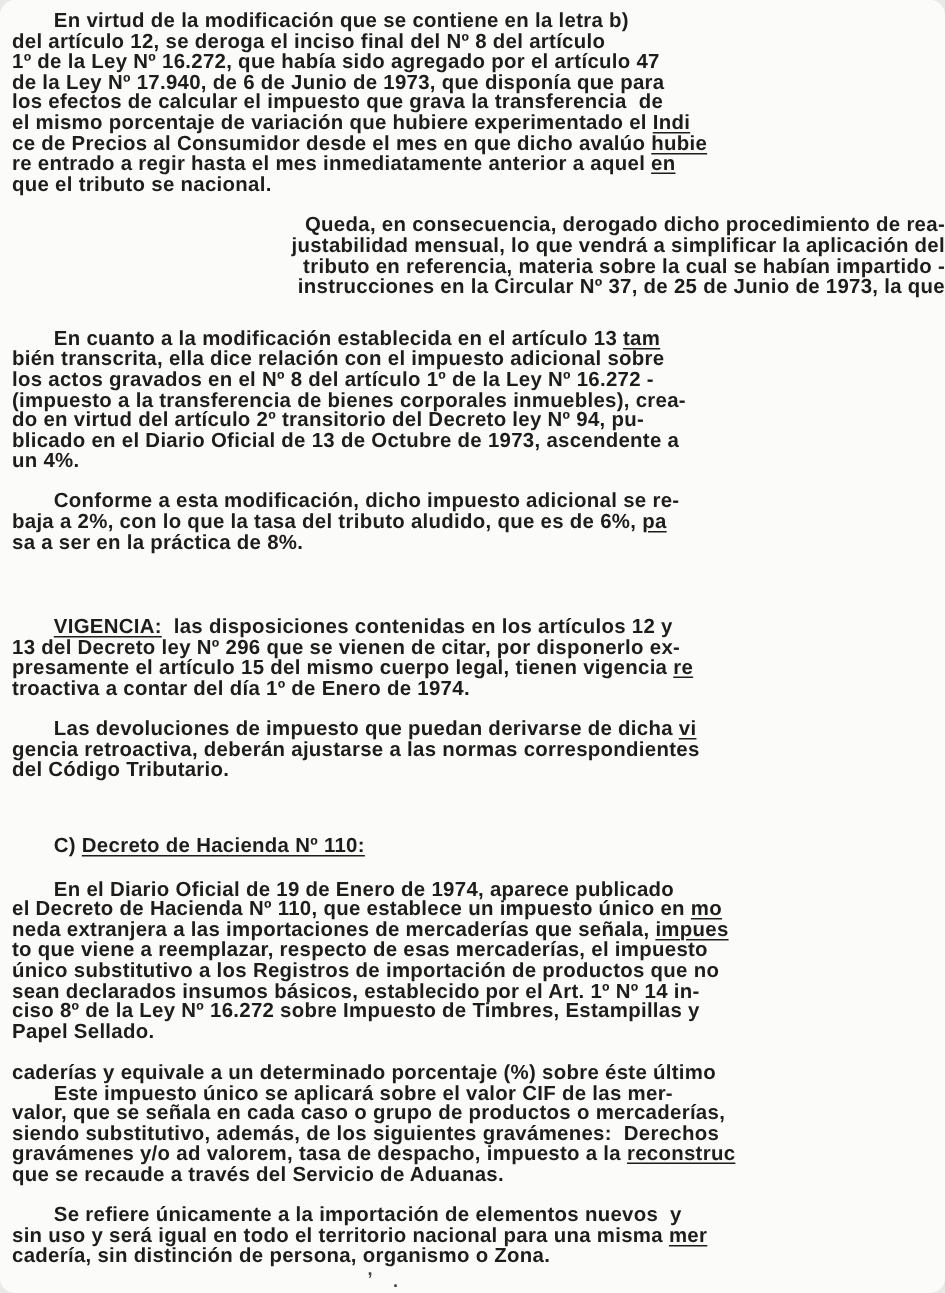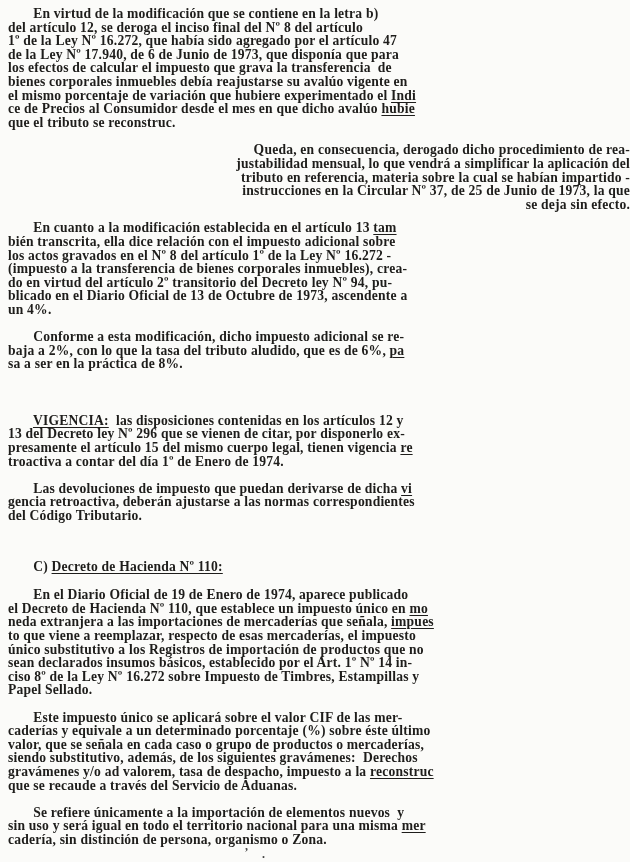--- a/index.html
+++ b/index.html
@@ -6,24 +6,25 @@
     margin: 0;
     padding: 0;
     background: #e9e9e7;
   }
   .page {
     position: relative;
     width: 630px;
     height: 862px;
     background: #fbfbf9;
     overflow: hidden;
-    font-family: Liberation Serif, serif;
+    font-family: Liberation Sans, sans-serif;
     font-weight: 700;
     font-size: 13.6px;
     color: #1e1d1b;
+    border-radius: 10px;
     -webkit-font-smoothing: antialiased;
   }
   .doc {
     position: absolute;
     left: 8px;
     top: 7px;
     right: 0;
   }
   .line {
     height: 13.6px;
@@ -49,33 +50,32 @@
 <body>
 
 <div class="page" style="background: rgb(251, 251, 249);">
   <div class="doc" style="color: rgb(30, 29, 27);">
       <div class="block" style="margin-top: 0px;">
         <div class="line"><span>       En virtud de la modificación que se contiene en la letra b)</span></div>
         <div class="line"><span>del artículo 12, se deroga el inciso final del Nº 8 del artículo</span></div>
         <div class="line"><span>1º de la Ley Nº 16.272, que había sido agregado por el artículo 47</span></div>
         <div class="line"><span>de la Ley Nº 17.940, de 6 de Junio de 1973, que disponía que para</span></div>
         <div class="line"><span>los efectos de calcular el impuesto que grava la transferencia  de</span></div>
-        <div class="line"><span>bienes corporales inmuebles debía reajustarse su avalúo vigente en</span></div>
         <div class="line"><span>el mismo porcentaje de variación que hubiere experimentado el </span><span class="u">Indi</span></div>
         <div class="line"><span>ce de Precios al Consumidor desde el mes en que dicho avalúo </span><span class="u">hubie</span></div>
-        <div class="line"><span>que el tributo se reconstruc.</span></div>
+        <div class="line"><span>re entrado a regir hasta el mes inmediatamente anterior a aquel </span><span class="u">en</span></div>
+        <div class="line"><span>que el tributo se nacional.</span></div>
       </div>
       <div class="block" style="margin-top: 14px; text-align: right;">
         <div class="line"><span>       Queda, en consecuencia, derogado dicho procedimiento de rea-</span></div>
         <div class="line"><span>justabilidad mensual, lo que vendrá a simplificar la aplicación del</span></div>
         <div class="line"><span>tributo en referencia, materia sobre la cual se habían impartido -</span></div>
         <div class="line"><span>instrucciones en la Circular Nº 37, de 25 de Junio de 1973, la que</span></div>
-        <div class="line"><span>se deja sin efecto.</span></div>
       </div>
-      <div class="block" style="margin-top: 10px;">
+      <div class="block" style="margin-top: 21px;">
         <div class="line"><span>       En cuanto a la modificación establecida en el artículo 13 </span><span class="u">tam</span></div>
         <div class="line"><span>bién transcrita, ella dice relación con el impuesto adicional sobre</span></div>
         <div class="line"><span>los actos gravados en el Nº 8 del artículo 1º de la Ley Nº 16.272 -</span></div>
         <div class="line"><span>(impuesto a la transferencia de bienes corporales inmuebles), crea-</span></div>
         <div class="line"><span>do en virtud del artículo 2º transitorio del Decreto ley Nº 94, pu-</span></div>
         <div class="line"><span>blicado en el Diario Oficial de 13 de Octubre de 1973, ascendente a</span></div>
         <div class="line"><span>un 4%.</span></div>
       </div>
       <div class="block" style="margin-top: 13.6px;">
         <div class="line"><span>       Conforme a esta modificación, dicho impuesto adicional se re-</span></div>
@@ -100,22 +100,22 @@
         <div class="line"><span>       En el Diario Oficial de 19 de Enero de 1974, aparece publicado</span></div>
         <div class="line"><span>el Decreto de Hacienda Nº 110, que establece un impuesto único en </span><span class="u">mo</span></div>
         <div class="line"><span>neda extranjera a las importaciones de mercaderías que señala, </span><span class="u">impues</span></div>
         <div class="line"><span>to que viene a reemplazar, respecto de esas mercaderías, el impuesto</span></div>
         <div class="line"><span>único substitutivo a los Registros de importación de productos que no</span></div>
         <div class="line"><span>sean declarados insumos básicos, establecido por el Art. 1º Nº 14 in-</span></div>
         <div class="line"><span>ciso 8º de la Ley Nº 16.272 sobre Impuesto de Timbres, Estampillas y</span></div>
         <div class="line"><span>Papel Sellado.</span></div>
       </div>
       <div class="block" style="margin-top: 13.6px;">
+        <div class="line"><span>caderías y equivale a un determinado porcentaje (%) sobre éste último</span></div>
         <div class="line"><span>       Este impuesto único se aplicará sobre el valor CIF de las mer-</span></div>
-        <div class="line"><span>caderías y equivale a un determinado porcentaje (%) sobre éste último</span></div>
         <div class="line"><span>valor, que se señala en cada caso o grupo de productos o mercaderías,</span></div>
         <div class="line"><span>siendo substitutivo, además, de los siguientes gravámenes:  Derechos</span></div>
         <div class="line"><span>gravámenes y/o ad valorem, tasa de despacho, impuesto a la </span><span class="u">reconstruc</span></div>
         <div class="line"><span>que se recaude a través del Servicio de Aduanas.</span></div>
       </div>
       <div class="block" style="margin-top: 13.6px;">
         <div class="line"><span>       Se refiere únicamente a la importación de elementos nuevos  y</span></div>
         <div class="line"><span>sin uso y será igual en todo el territorio nacional para una misma </span><span class="u">mer</span></div>
         <div class="line"><span>cadería, sin distinción de persona, organismo o Zona.</span></div>
       </div>

